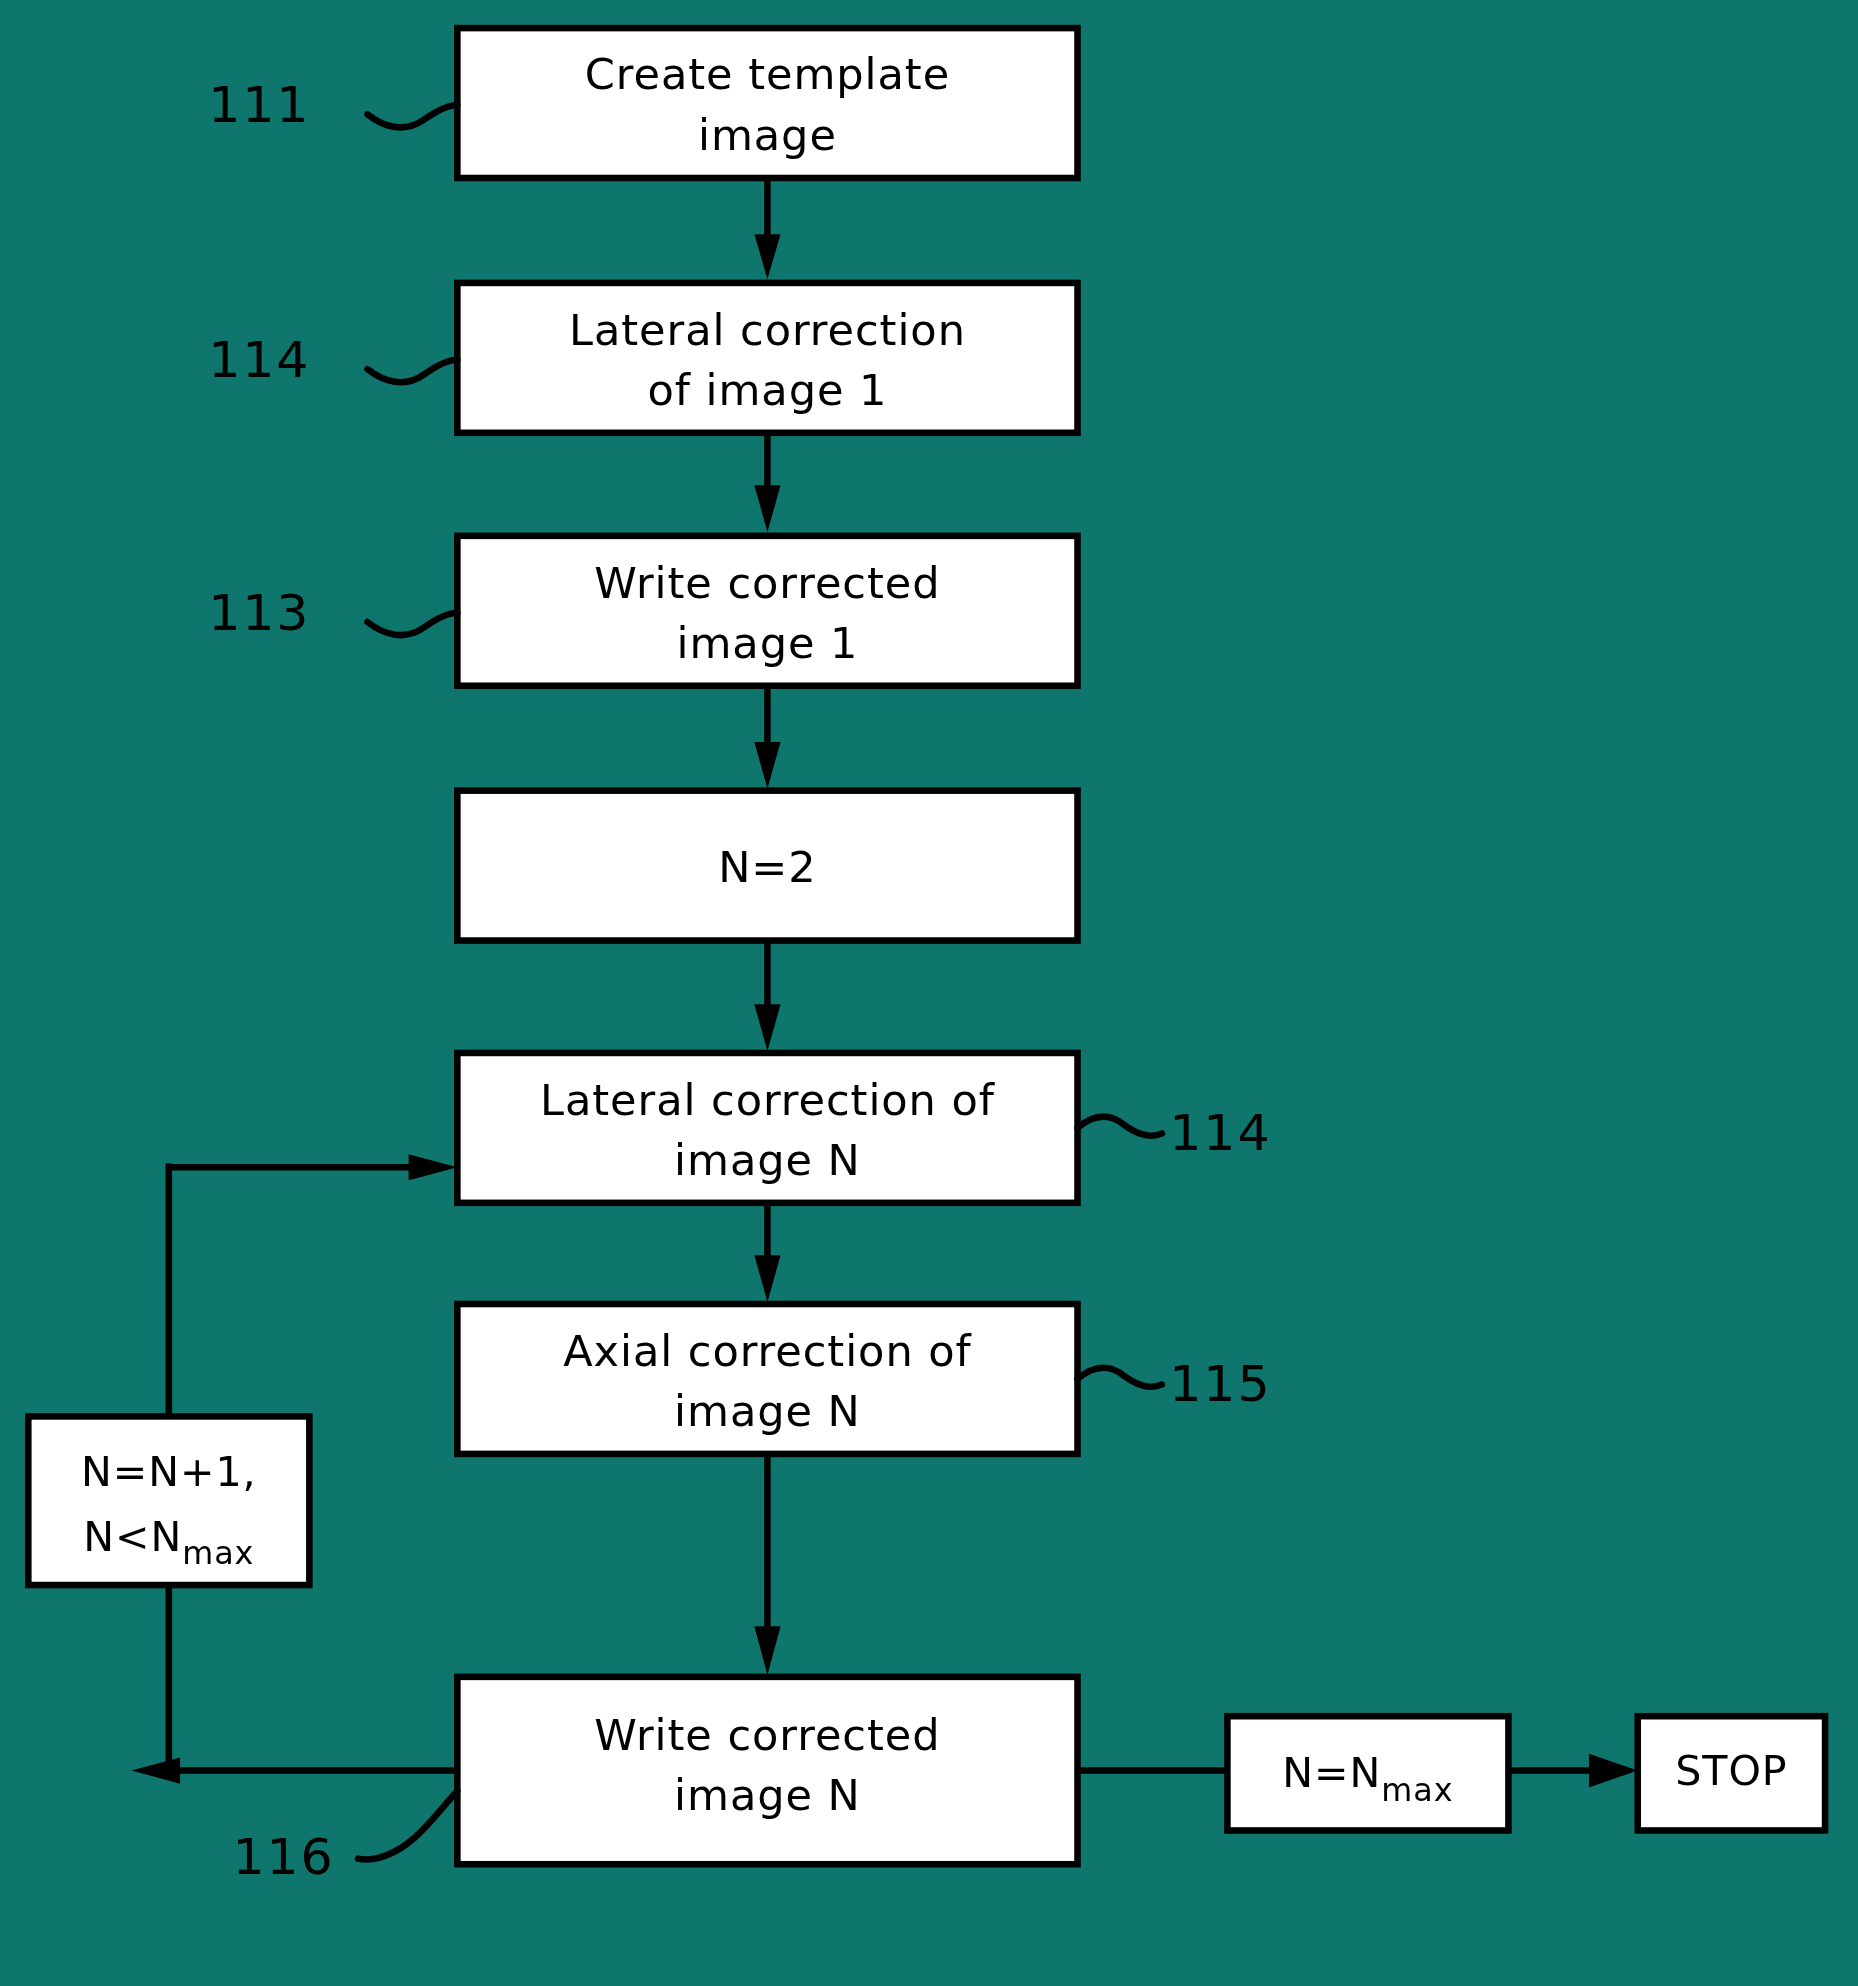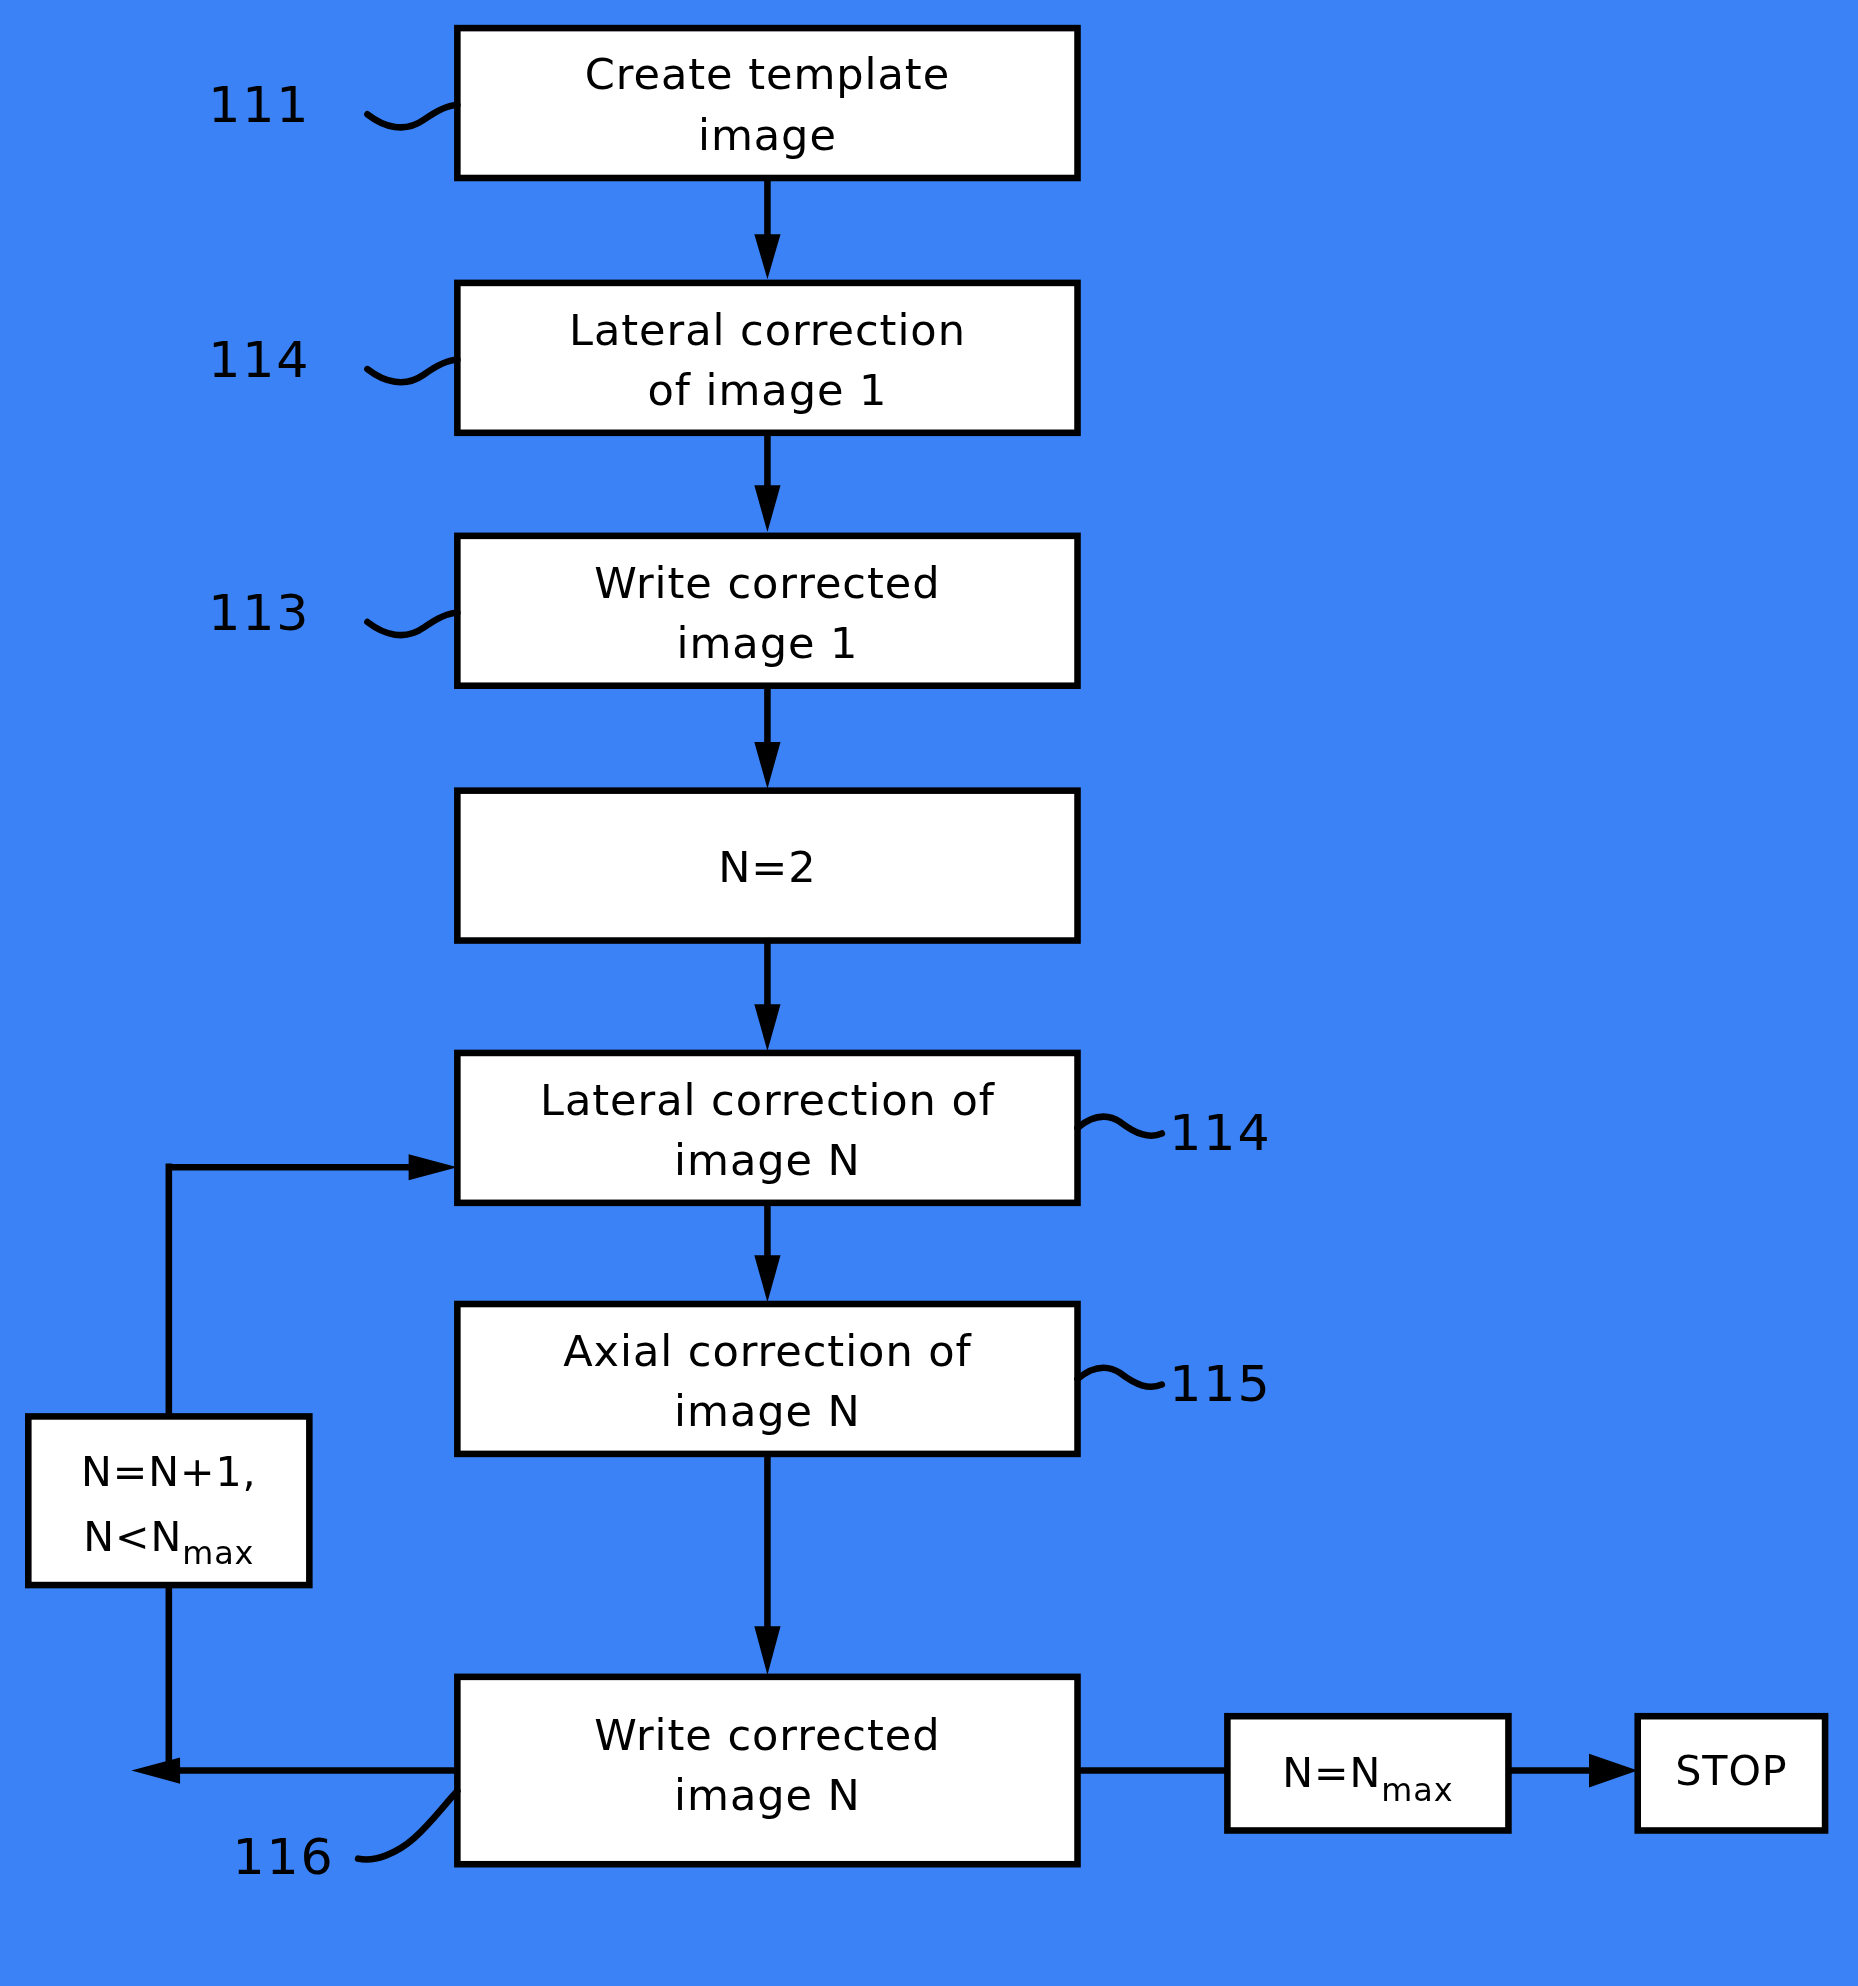--- a/index.html
+++ b/index.html
@@ -10,21 +10,21 @@
   body {
     width: 1859px;
     height: 1986px;
     font-family: "DejaVu Sans", sans-serif;
     overflow: hidden;
   }
   #canvas {
     position: relative;
     width: 1859px;
     height: 1986px;
-    background: #3b82f6;
+    background: #0f766e;
   }
   svg.flow {
     position: absolute;
     top: 0;
     left: 0;
     width: 1859px;
     height: 1986px;
   }
   .box-rect {
     fill: #ffffff;

